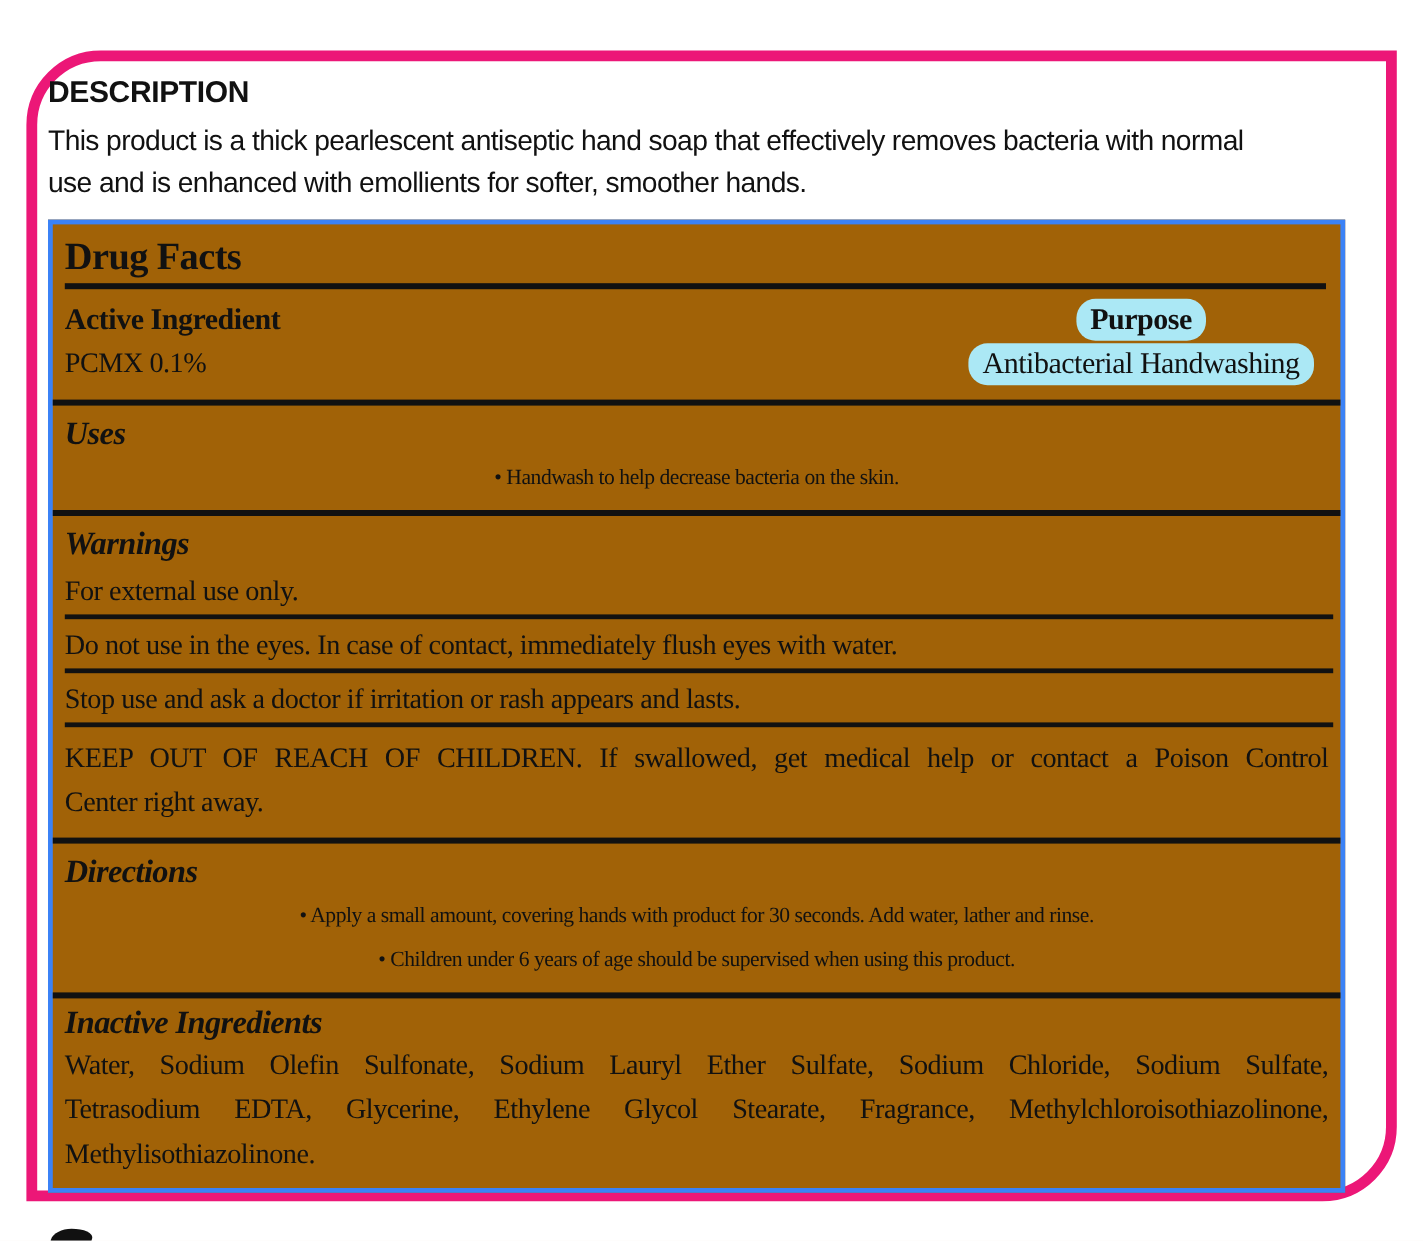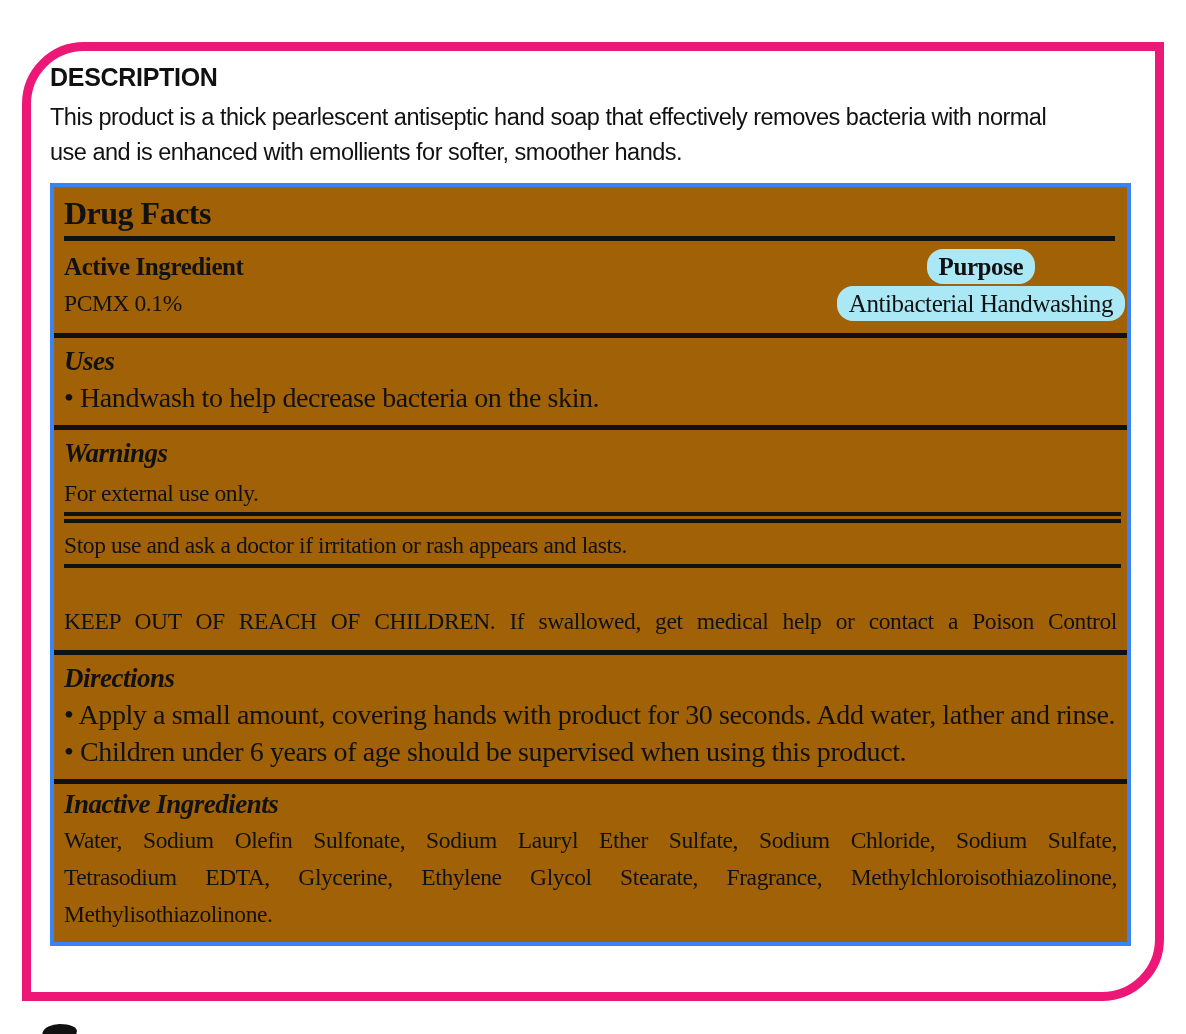--- a/index.html
+++ b/index.html
@@ -5,61 +5,61 @@
   html,body { margin:0; padding:0; background:#ffffff; }
   .page {
     position:relative; width:1186px; height:1034px; background:#fff;
     font-family:"Liberation Sans", sans-serif; color:#111; overflow:hidden;
   }
   .pink-frame {
     position:absolute; left:22px; top:42px; width:1124px; height:941px;
     border:9px solid var(--pink,#ec1777);
     border-radius:62px 0 62px 0;
   }
-  .content { position:absolute; left:50px; top:62px; width:1001px; }
+  .content { position:absolute; left:40px; top:62px; width:1001px; }
 
   .desc-title {
     font-size:25px; font-weight:bold; letter-spacing:-0.3px; line-height:30px;
     margin-bottom:8px; white-space:nowrap;
   }
   .desc-line { font-size:23.5px; letter-spacing:-0.5px; line-height:35px; white-space:nowrap; }
 
   .df-box { margin-top:13px; border:4px solid #3b82f6; width:1073px; background:#a16207;font-family:Liberation Serif, serif; }
 
   .df-title {
     font-size:32px; font-weight:bold; letter-spacing:-0.5px;
     padding:9px 10px 6px 10px; line-height:34px;
   }
   .rule-title { height:5px; background:#111; margin:0 12px 0 10px; }
 
-  .row-active { display:flex; justify-content:space-between; align-items:flex-start; padding:8px 2px 10px 10px; }
+  .row-active { display:flex; justify-content:space-between; align-items:flex-start; padding:8px 22px 10px 10px; }
   .ai-heading { font-size:25px; font-weight:bold; letter-spacing:-0.4px; line-height:36px; }
   .ai-value { font-size:23.5px; letter-spacing:-0.4px; line-height:36px; }
   .purpose-col { text-align:center; }
   .pill {
     display:inline-block; background:var(--cyan,#abe8f5); border-radius:16px;
     padding:1px 12px; margin-bottom:2px;
   }
   .pill-heading { font-size:25px; font-weight:bold; letter-spacing:-0.4px; line-height:33px; }
   .pill-value { font-size:25px; letter-spacing:-0.4px; line-height:33px; }
 
   .rule-full { height:5px; background:#111; }
   .rule-thin { height:4px; background:#111; margin:3px 6px 0 10px; }
 
   .section { padding:5px 10px 9px 10px; }
   .sec-heading {
     font-size:27px; font-weight:bold; font-style:italic; letter-spacing:-0.5px;
     line-height:36px;
   }
-  .body-line { font-size:28px; letter-spacing:-0.4px; line-height:37px; white-space:nowrap; }
+  .body-line { font-size:18px; letter-spacing:-0.4px; line-height:37px; white-space:nowrap;text-align:center; }
 
   .warn-block { padding:5px 0 8px 0; }
   .warn-block .sec-heading { padding:0 10px; }
   .w-text { font-size:23.5px; letter-spacing:-0.4px; line-height:31px; padding:7px 22px 0 10px; white-space:nowrap; }
-  .keepout { padding:8px 10px 2px 10px;margin-top:27px; }
+  .keepout { padding:8px 10px 2px 10px; }
   .keepout .ko-line { font-size:23.5px; letter-spacing:-0.4px; line-height:37px; }
   .just { text-align:justify; text-align-last:justify; white-space:normal; }
 
   .ingredients { padding-top:2px; }
   .ing-line { font-size:23.5px; letter-spacing:-0.4px; line-height:37px; }
 
   .bottom-blob {
     position:absolute; left:43px; top:1024px; width:34px; height:14px;
     background:#111; border-radius:70% 90% 0 0 / 100% 90% 0 0;
     transform:skewX(-14deg);
@@ -106,27 +106,29 @@
       </div>
 
       <div class="rule-full"></div>
 
       <div class="warn-block">
         <div class="sec-heading">Warnings</div>
 
         <div class="w-text">For external use only.</div>
         <div class="rule-thin"></div>
 
+        <div class="w-text">Do not use in the eyes. In case of contact, immediately flush eyes with water.</div>
         <div class="rule-thin"></div>
 
         <div class="w-text">Stop use and ask a doctor if irritation or rash appears and lasts.</div>
         <div class="rule-thin"></div>
 
         <div class="keepout">
           <div class="ko-line just">KEEP OUT OF REACH OF CHILDREN. If swallowed, get medical help or contact a Poison Control</div>
+          <div class="ko-line">Center right away.</div>
         </div>
       </div>
 
       <div class="rule-full"></div>
 
       <div class="section">
         <div class="sec-heading">Directions</div>
         <div class="body-line">• Apply a small amount, covering hands with product for 30 seconds. Add water, lather and rinse.</div>
         <div class="body-line">• Children under 6 years of age should be supervised when using this product.</div>
       </div>

